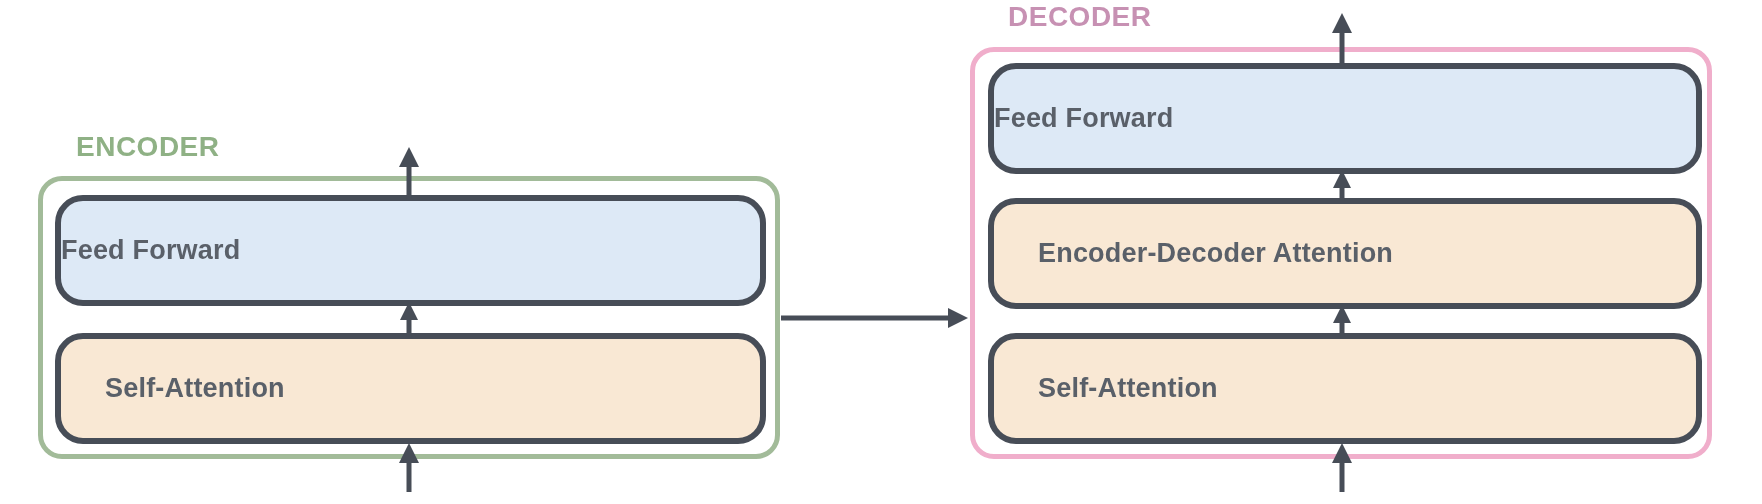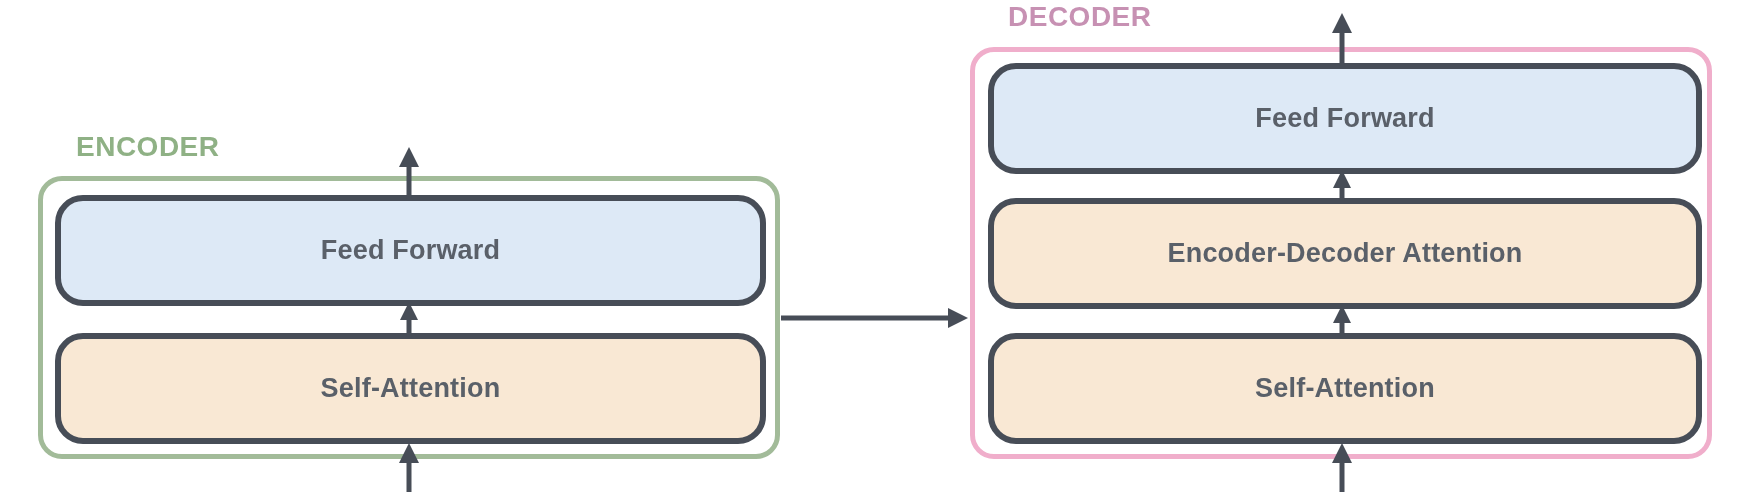--- a/index.html
+++ b/index.html
@@ -45,29 +45,29 @@
     border-color: var(--decoder-border, #f0aecb);
   }
 
   .block {
     position: absolute;
     box-sizing: border-box;
     border: 6px solid var(--block-border, #474d57);
     border-radius: 28px;
     display: flex;
     align-items: center;
-    justify-content: center;
+    justify-content: flex-start;
     font-size: 27px;
     font-weight: 700;
     letter-spacing: 0.2px;
     color: var(--block-text, #5a6069);
     white-space: nowrap;
   }
   .fill-blue  { background: var(--feed-forward-fill, #dde9f6); }
-  .fill-peach { background: var(--attention-fill, #f9e8d4); }
+  .fill-peach { background: var(--attention-fill, #f9e8d4); padding-left: 44px; }
 
   .enc-ff  { left: 55px;  top: 195px; width: 711px; height: 111px; }
   .enc-sa  { left: 55px;  top: 333px; width: 711px; height: 111px; }
   .dec-ff  { left: 988px; top: 63px;  width: 714px; height: 111px; }
   .dec-eda { left: 988px; top: 198px; width: 714px; height: 111px; }
   .dec-sa  { left: 988px; top: 333px; width: 714px; height: 111px; }
 
   .arrows {
     position: absolute;
     left: 0; top: 0;

